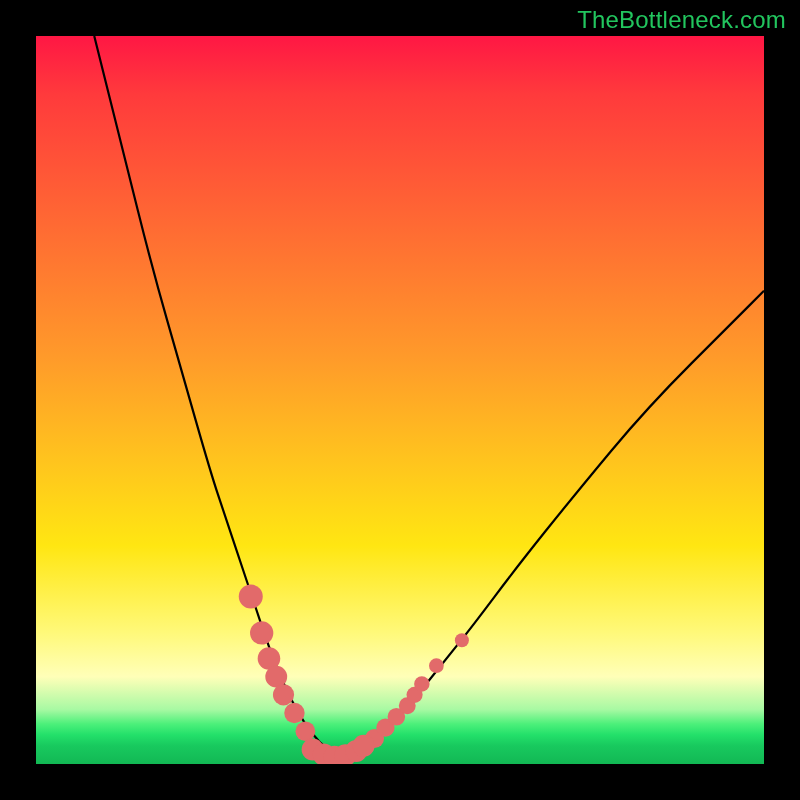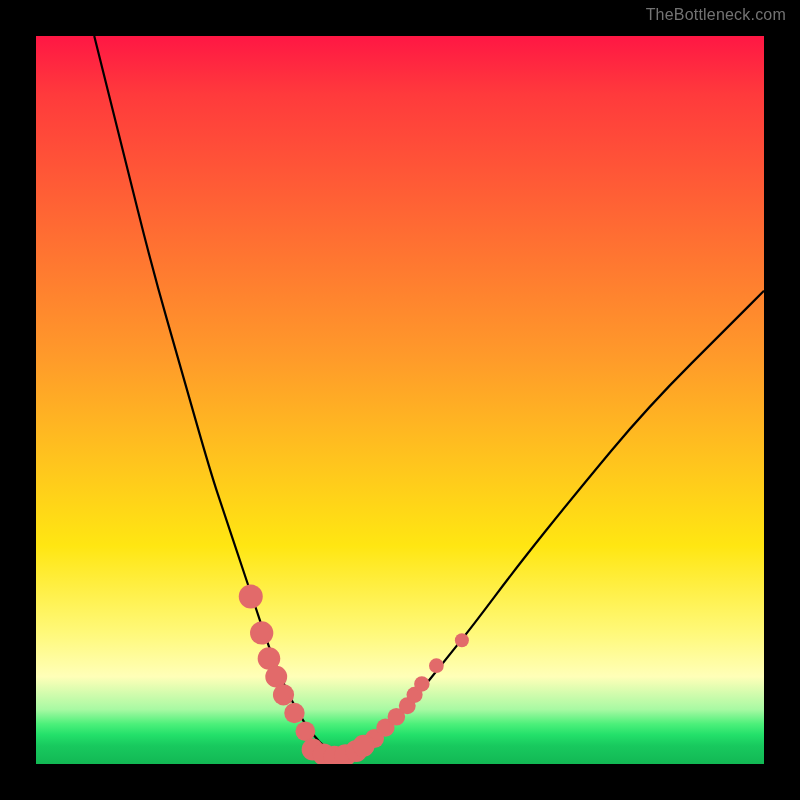--- a/index.html
+++ b/index.html
@@ -39,22 +39,22 @@
       #a8f9a3 92.5%,
       #4cf07a 94.5%,
       #23e06a 96%,
       #18c95e 97.5%,
       #12b854 100%);
   }
   .watermark {
     position: absolute;
     top: 6px;
     right: 14px;
-    color: #737373;
-    font-size: 16px;
+    color: #22c55e;
+    font-size: 24px;
     font-weight: 500;
     letter-spacing: 0.2px;
   }
   svg.curve {
     position: absolute;
     top: 0;
     left: 0;
     width: 728px;
     height: 728px;
   }

